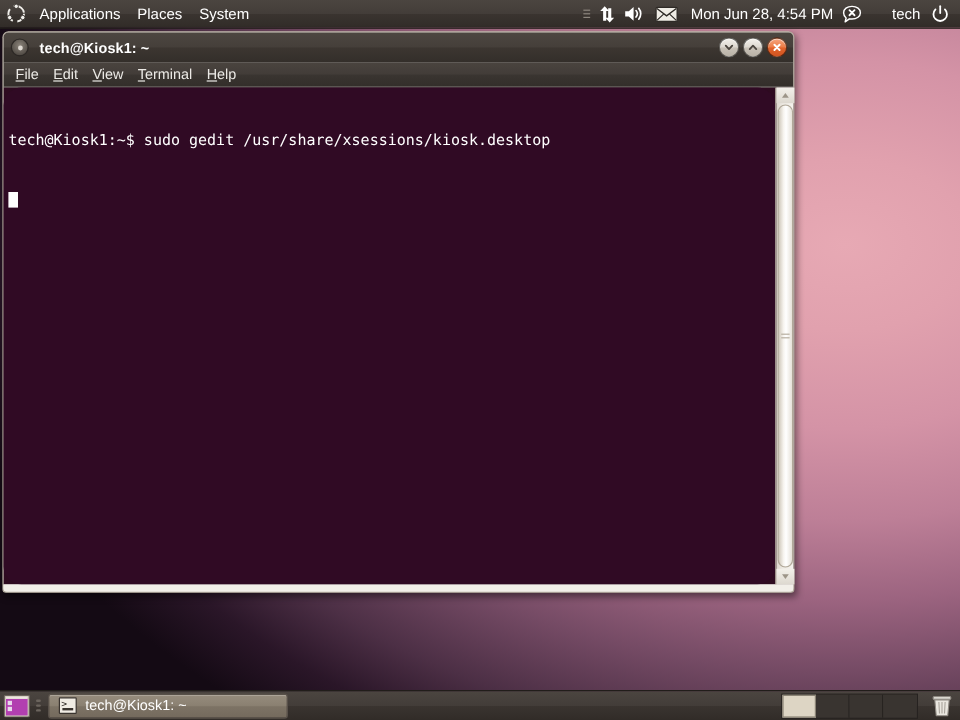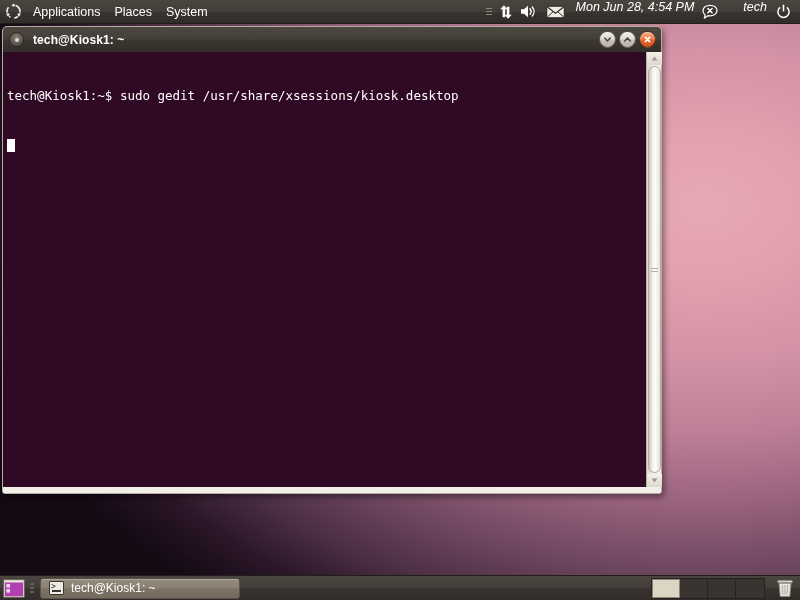--- a/index.html
+++ b/index.html
@@ -23,21 +23,21 @@
     background:linear-gradient(to bottom,#4b4540 0%,#433d39 50%,#3a3430 51%,#312c28 100%);
     border-bottom:1px solid #211d1a;
     display:flex; align-items:center; color:#ffffff;
     font-size:12.5px;
   }
   #ubuntu-logo { width:26px; height:24px; display:flex; align-items:center; justify-content:center; }
   .menu-item {
     padding:0 7px; height:24px; line-height:24px;
     color:#ffffff; white-space:nowrap; font-size:12.5px;
   }
-  .panel-right { margin-left:auto; display:flex; height:24px; padding-right:4px;font-style:italic; }
+  .panel-right { margin-left:auto; display:flex; align-items:center; height:24px; padding-right:4px; }
   .tray-icon { display:flex; align-items:center; justify-content:center; height:24px; padding:0 3px; }
   #clock { color:#ffffff; font-size:12.5px; padding:0 5px; white-space:nowrap; }
   #user-name { color:#ffffff; font-size:12.5px; padding:0 3px 0 2px;margin-left:20px; }
 
   
   #terminal-window {
     position:absolute; left:2px; top:26px; width:660px; height:468px;
     background:#f2efe9;
     border:1px solid #b5ada0;
     border-radius:5px 5px 3px 3px;
@@ -262,20 +262,37 @@
         </svg>
       </div>
       <div class="winbtn close">
         <svg width="9" height="9" viewBox="0 0 10 10" aria-hidden="true">
           <path d="M2.6 2.6 L7.4 7.4 M7.4 2.6 L2.6 7.4" stroke="#ffffff" stroke-width="1.8" stroke-linecap="round"></path>
         </svg>
       </div>
     </div>
   </div>
 
+  <div id="menubar">
+    <div class="mb-item">
+      <u>F</u><span>ile</span>
+    </div>
+    <div class="mb-item">
+      <u>E</u><span>dit</span>
+    </div>
+    <div class="mb-item">
+      <u>V</u><span>iew</span>
+    </div>
+    <div class="mb-item">
+      <u>T</u><span>erminal</span>
+    </div>
+    <div class="mb-item">
+      <u>H</u><span>elp</span>
+    </div>
+  </div>
 
   <div id="term-body">
 
     <div id="term-screen">
       <div class="term-line">tech@Kiosk1:~$ sudo gedit /usr/share/xsessions/kiosk.desktop</div>
       <div class="term-line"><span id="cursor"></span></div>
     </div>
 
     <div id="term-scrollbar">
       <div class="sb-arrow">

